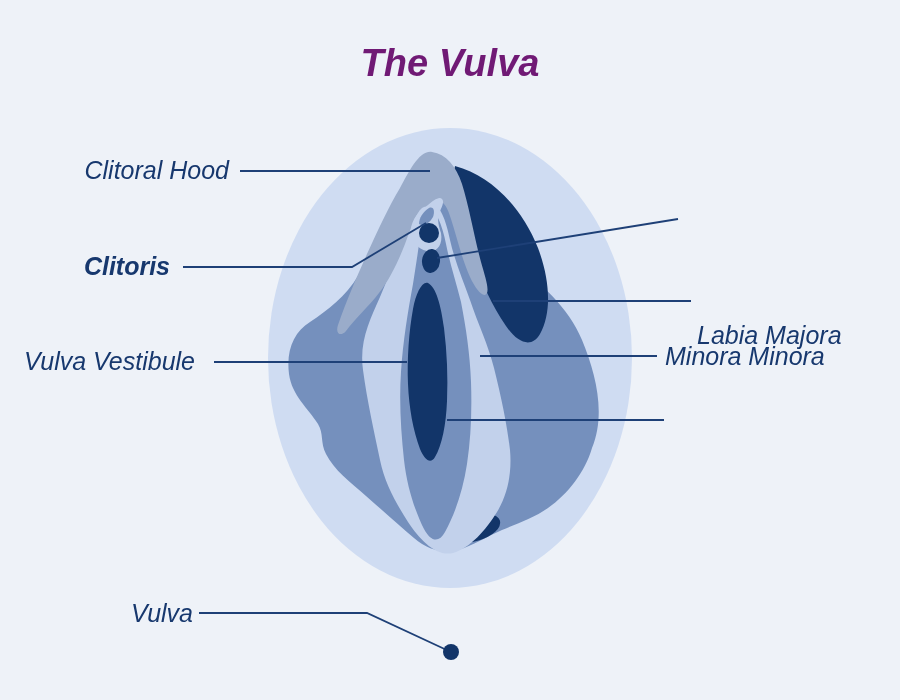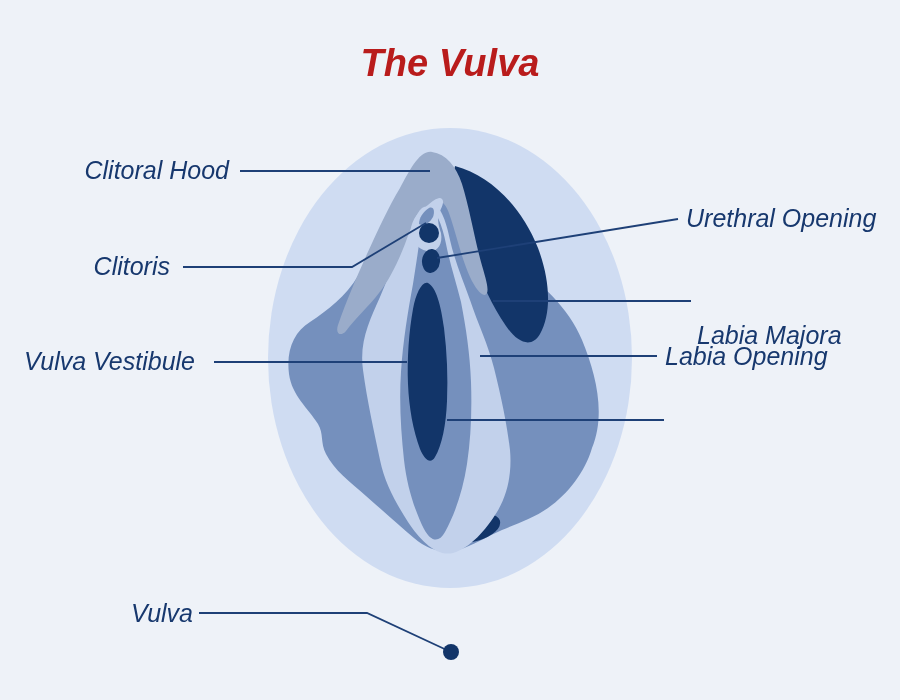--- a/index.html
+++ b/index.html
@@ -10,33 +10,33 @@
     overflow:hidden;
     font-family:"Liberation Sans","DejaVu Sans",sans-serif;
   }
   .title{
     position:absolute;
     top:42px;left:0;width:100%;
     text-align:center;
     font-size:38px;
     font-weight:bold;
     font-style:italic;
-    color:#b91c1c;
+    color:#701a75;
     letter-spacing:0px;
   }
   svg.diagram{position:absolute;top:0;left:0;}
   .label{
     position:absolute;
     font-size:25px;
     font-style:italic;
     color:#17386E;
     white-space:nowrap;
     line-height:25px;
   }
-  .label.bold{font-weight:normal;}
+  .label.bold{font-weight:bold;}
   .label.right-align{text-align:right;}
 </style>
 </head>
 <body>
 
 <div class="stage">
 
   <div class="title">The Vulva</div>
 
   <svg class="diagram" width="900" height="700" viewBox="0 0 900 700">
@@ -155,20 +155,19 @@
   </svg>
 
   <div class="label right-align" style="top:158px; right:671px;">Clitoral Hood</div>
 
   <div class="label right-align bold" style="top:254px; right:730px;">Clitoris</div>
 
   <div class="label right-align" style="top:349px; right:705px;margin-left:28px;">Vulva Vestibule</div>
 
   <div class="label right-align" style="top:601px; right:707px;">Vulva</div>
 
-  <div class="label" style="top:206px; left:686px;">Urethral Opening</div>
 
   <div class="label" style="top:291px; left:697px;margin-top:32px;">Labia Majora</div>
 
-  <div class="label" style="top:344px; left:665px;">Labia Opening</div>
+  <div class="label" style="top:344px; left:665px;">Minora Minora</div>
 
 
 </div>
 
 </body></html>

